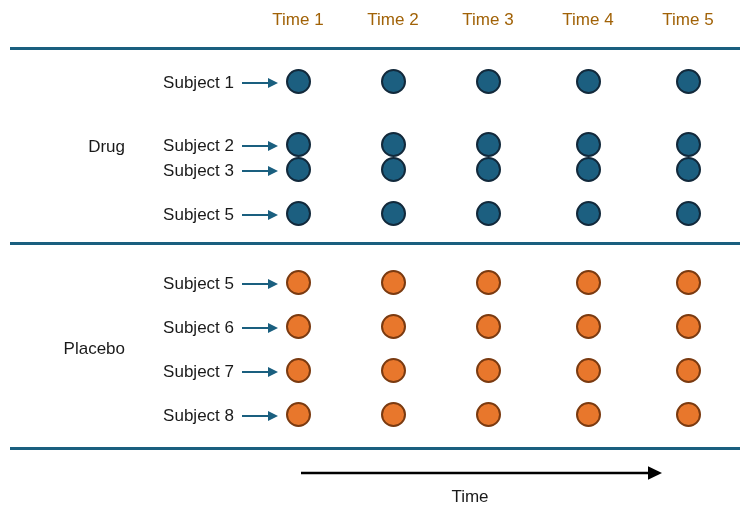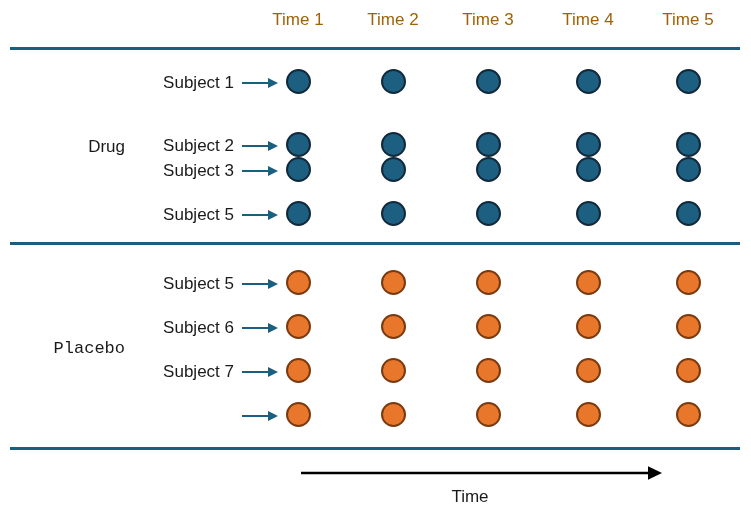--- a/index.html
+++ b/index.html
@@ -47,21 +47,21 @@
     position: absolute;
     left: 0;
     width: 125px;
     text-align: right;
     font-size: 17px;
     line-height: 22px;
     color: #1a1a1a;
     white-space: nowrap;
   }
   .group-drug    { top: 136px; }
-  .group-placebo { top: 338px; font-family: Liberation Mono, monospace; }
+  .group-placebo { top: 338px; }
 
   
   .subject-row {
     position: absolute;
     left: 0;
     width: 599px;
     height: 30px;
   }
   .subject-label {
     position: absolute;
@@ -235,20 +235,21 @@
             <path d="M 27 10 L 37 15 L 27 20 Z" fill="#1a5f7f"></path>
           </svg>
         </div>
         <div class="dot dot-placebo" style="left: 285.5px;"></div>
         <div class="dot dot-placebo" style="left: 380.5px;"></div>
         <div class="dot dot-placebo" style="left: 475.5px;"></div>
         <div class="dot dot-placebo" style="left: 575.5px;"></div>
         <div class="dot dot-placebo" style="left: 675.5px;"></div>
       </div>
       <div class="subject-row" style="top: 401px;">
+        <div class="subject-label">Subject 8</div>
         <div class="row-arrow">
           <svg width="40" height="30" viewBox="0 0 40 30" aria-hidden="true">
             <line x1="1" y1="15" x2="27" y2="15" stroke="#1a5f7f" stroke-width="2"></line>
             <path d="M 27 10 L 37 15 L 27 20 Z" fill="#1a5f7f"></path>
           </svg>
         </div>
         <div class="dot dot-placebo" style="left: 285.5px;"></div>
         <div class="dot dot-placebo" style="left: 380.5px;"></div>
         <div class="dot dot-placebo" style="left: 475.5px;"></div>
         <div class="dot dot-placebo" style="left: 575.5px;"></div>

